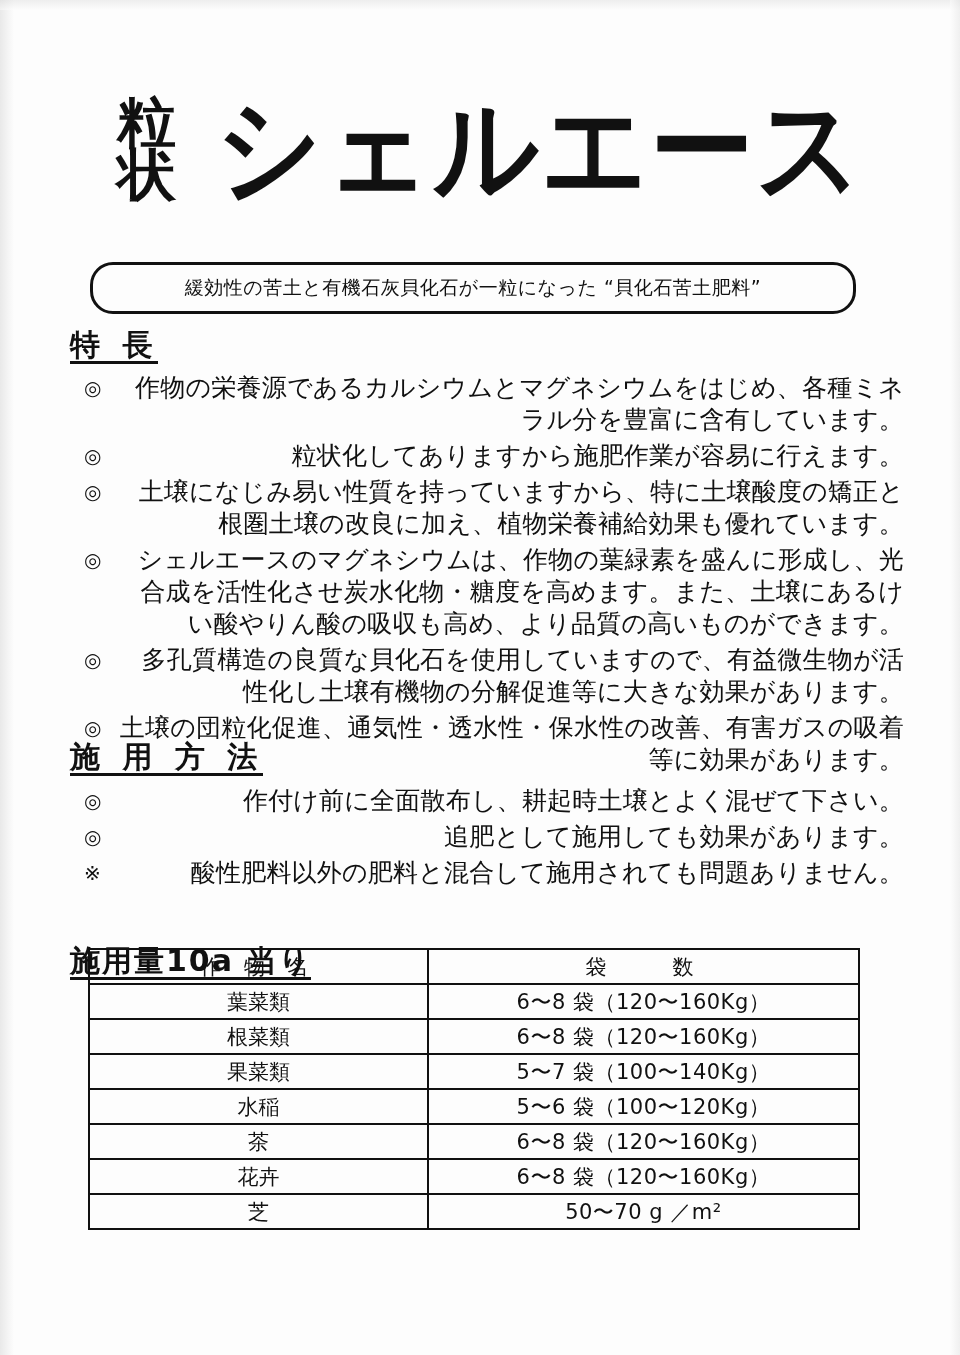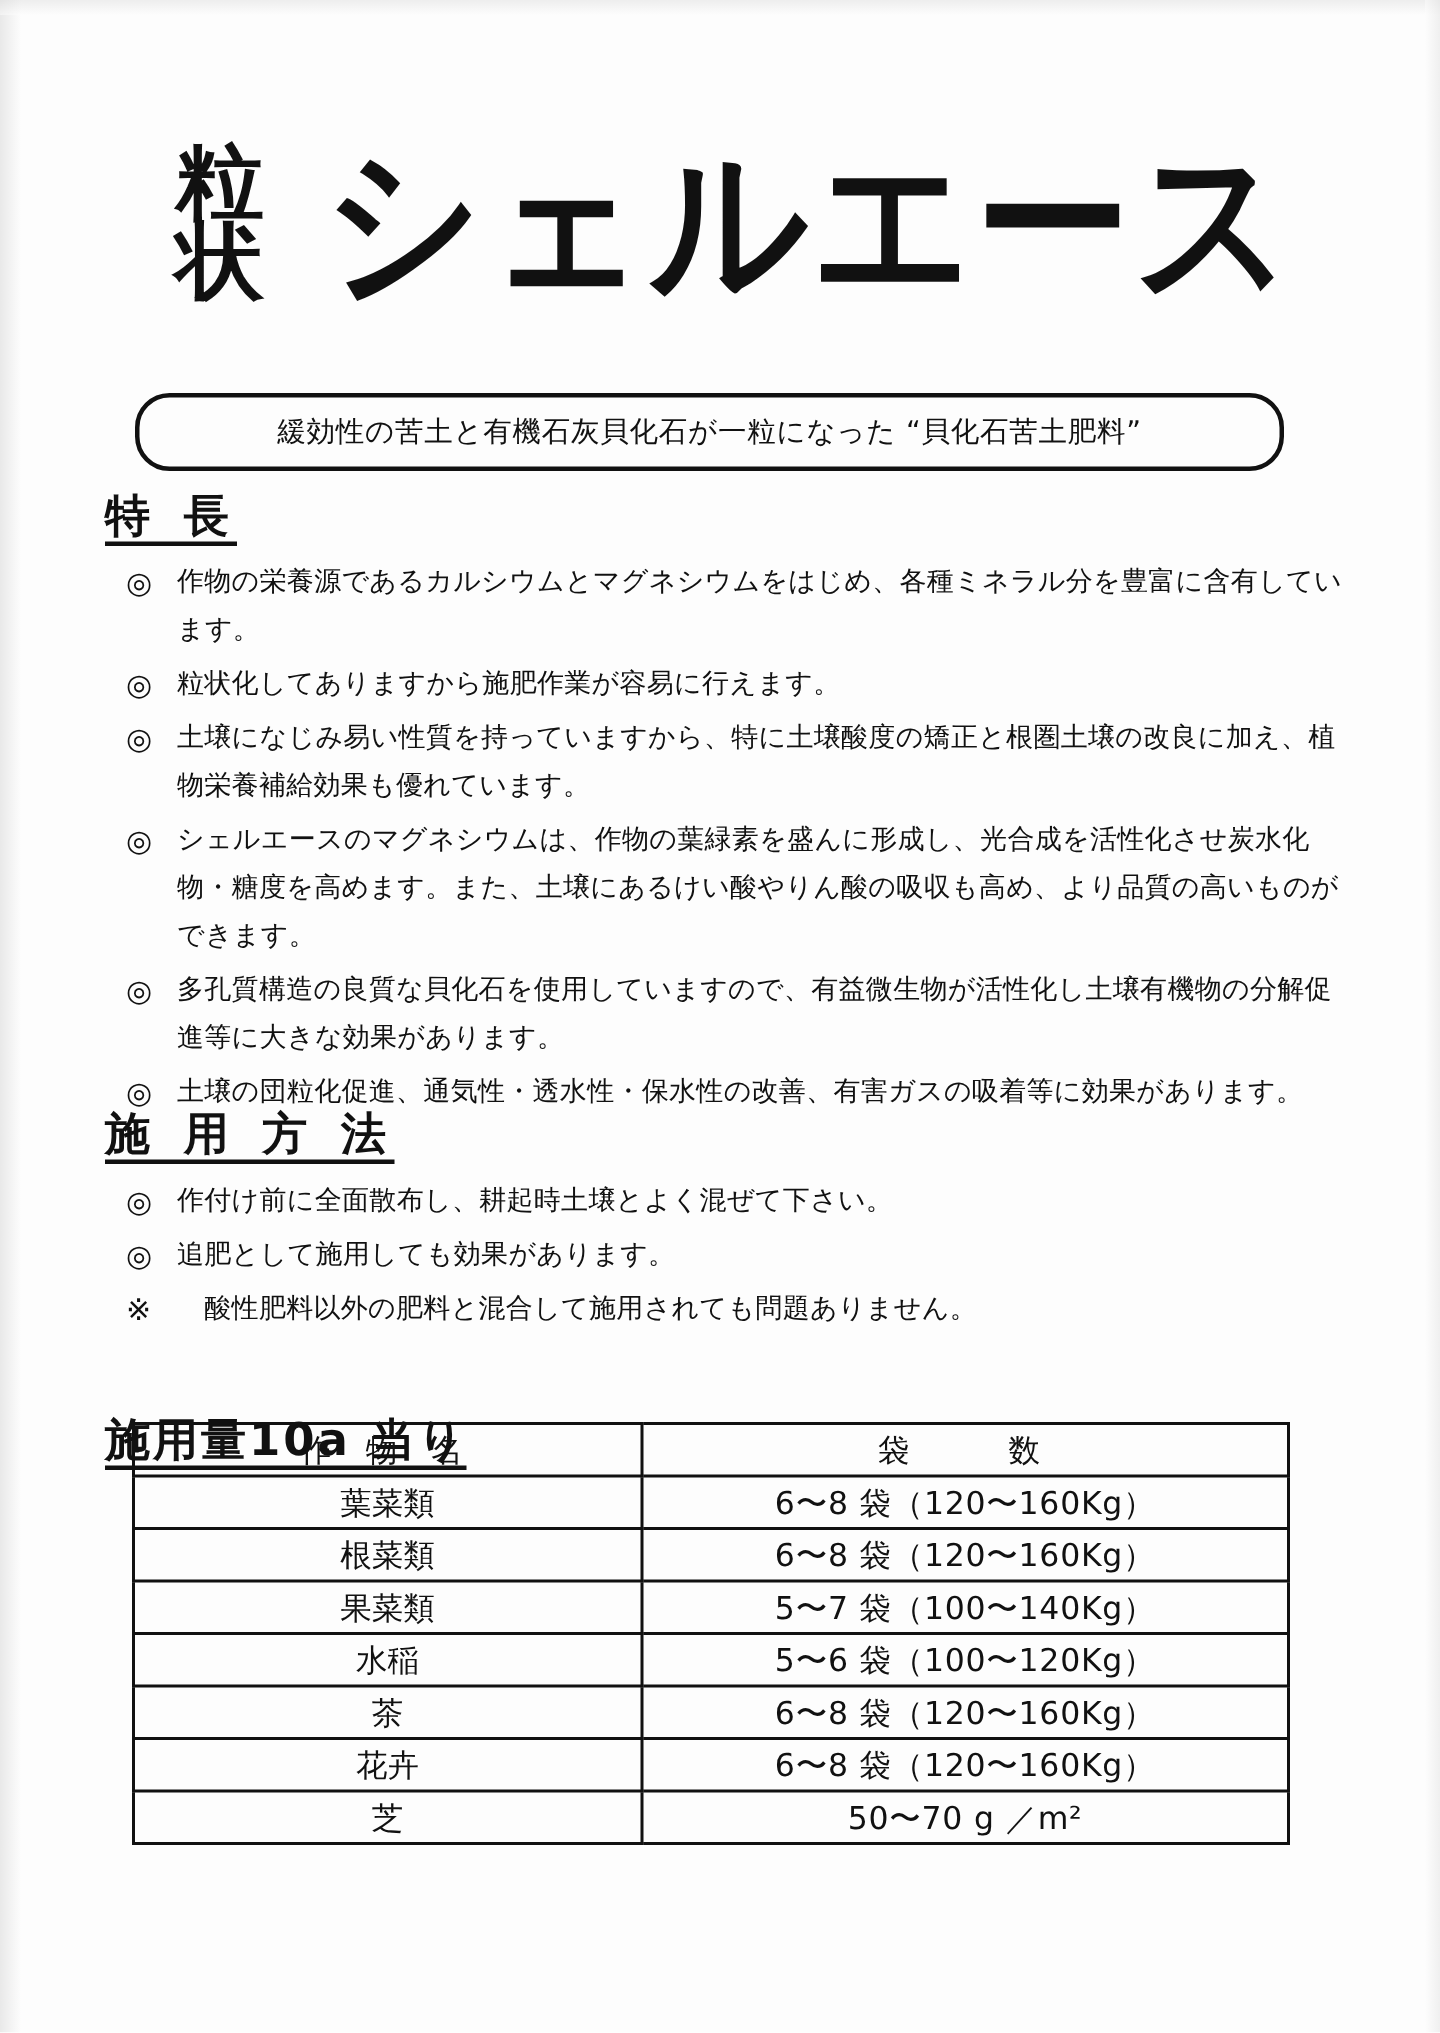--- a/index.html
+++ b/index.html
@@ -121,24 +121,25 @@
     margin-bottom: 4px;
   }
   .bullet-mark {
     width: 34px;
     flex: 0 0 34px;
     font-size: 20px;
     line-height: 32px;
     text-align: left;
   }
   .bullet-text {
-    font-size: 18px;
+    font-size: 25px;
     line-height: 32px;
     letter-spacing: 0.2px;
     flex: 1 1 auto;
+    text-align: right;
   }
 
   
   .rate-table {
     position: absolute;
     left: 88px;
     top: 948px;
     width: 772px;
     border-collapse: collapse;
   }

